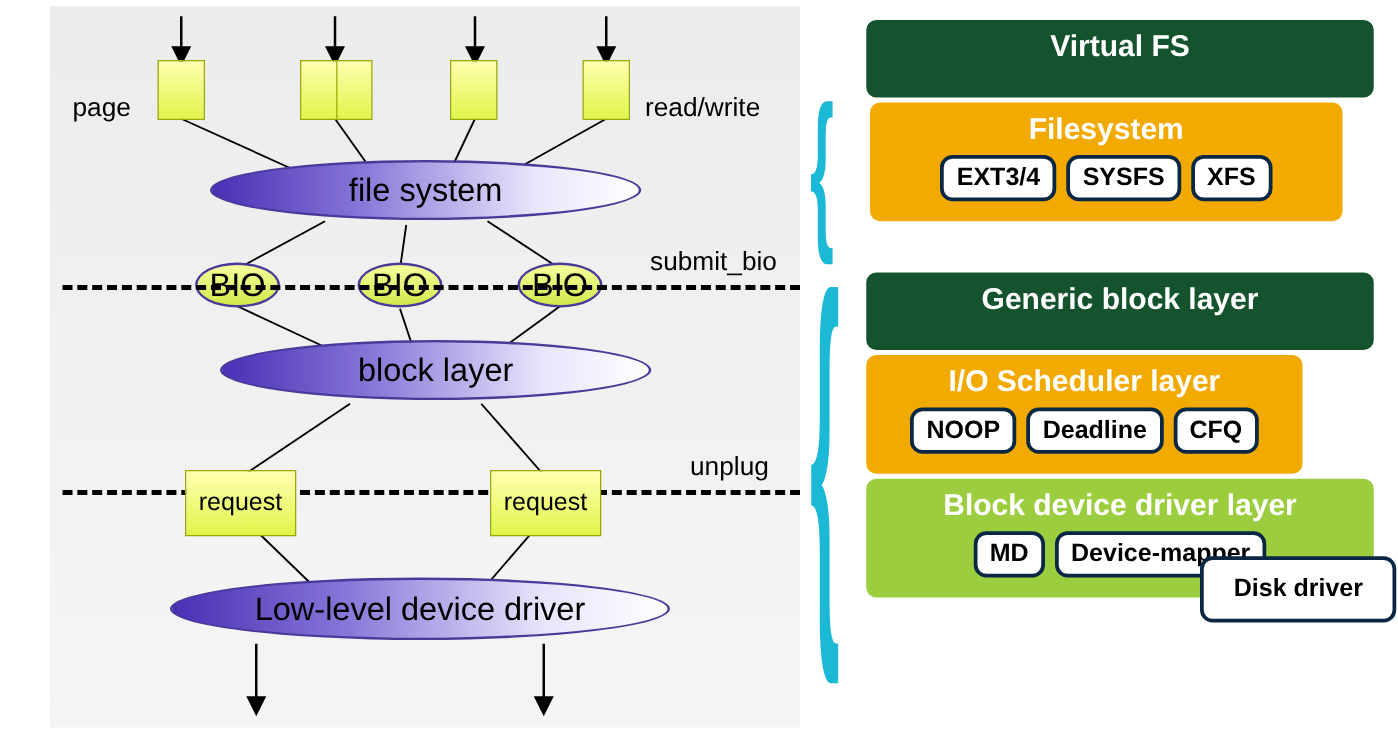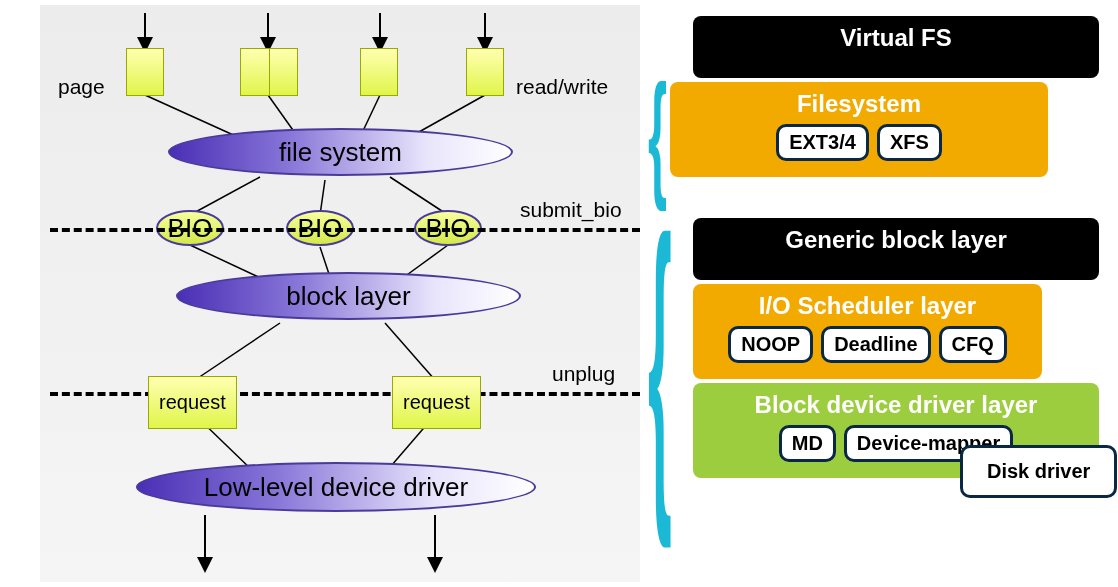--- a/index.html
+++ b/index.html
@@ -37,21 +37,21 @@
     padding: 14px 10px;
   }
 
   
   .dashline {
     position: absolute; height: 0; border-top: 4px dashed #000;
   }
 
   
   .layerbox { position: absolute; border-radius: 8px; color: #fff; font-weight: bold; font-size: 24px; display: flex; flex-direction: column; align-items: center; padding-top: 8px; }
-  .layerbox.cyan { background: #000000; }
+  .layerbox.cyan { background: #14532d; }
   .layerbox.orange { background: #f2a900; }
   .layerbox.green { background: #9bcd3e; }
   .layerbox .title { margin-bottom: 6px; }
   .pill-row { display: flex; gap: 8px; justify-content: center; flex-wrap: nowrap; }
   .pill {
     background: #fff; color: #000; border: 3px solid #0a2843; border-radius: 10px;
     font-size: 20px; font-weight: bold; padding: 4px 10px; white-space: nowrap;
   }
 
   
@@ -145,24 +145,25 @@
   <div class="ellipse big" style="left:136px; top:462px; width:400px; height:50px;">
     <span>Low-level device driver</span>
   </div>
 
   <div class="brace" style="left:648px; top:85px;">{</div>
   <div class="brace" style="left:648px; top:240px; font-size:340px; transform:scaleX(0.18);">{</div>
 
   <div class="layerbox cyan" style="left:693px; top:16px; width:406px; height:62px;">
     <div class="title">Virtual FS</div>
   </div>
-  <div class="layerbox orange" style="left:670px; top:82px; width:378px; height:95px;text-align:center;">
+  <div class="layerbox orange" style="left:696px; top:82px; width:378px; height:95px;text-align:center;">
     <div class="title">Filesystem</div>
     <div class="pill-row">
       <div class="pill">EXT3/4</div>
+      <div class="pill">SYSFS</div>
       <div class="pill">XFS</div>
     </div>
   </div>
 
   <div class="layerbox cyan" style="left:693px; top:218px; width:406px; height:62px;">
     <div class="title">Generic block layer</div>
   </div>
   <div class="layerbox orange" style="left:693px; top:284px; width:349px; height:95px;">
     <div class="title">I/O Scheduler layer</div>
     <div class="pill-row">

